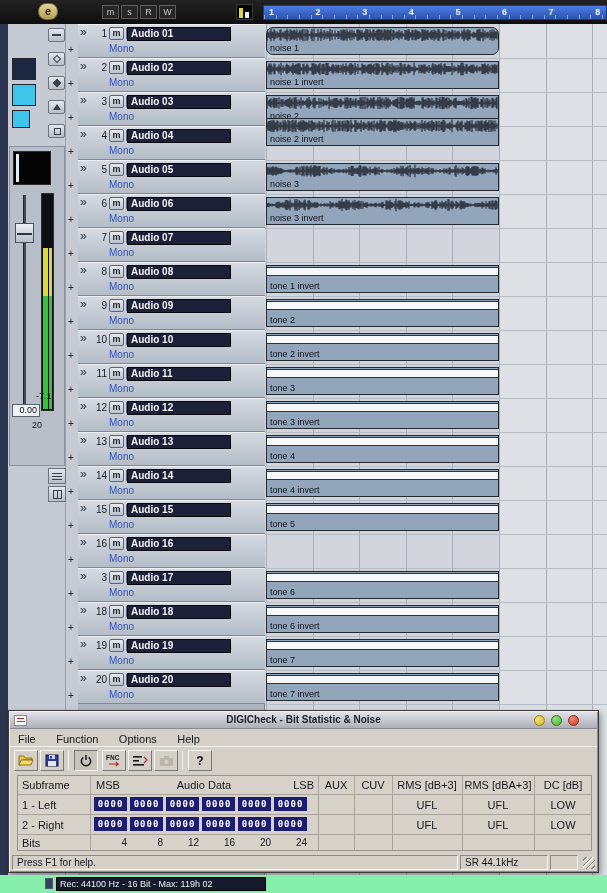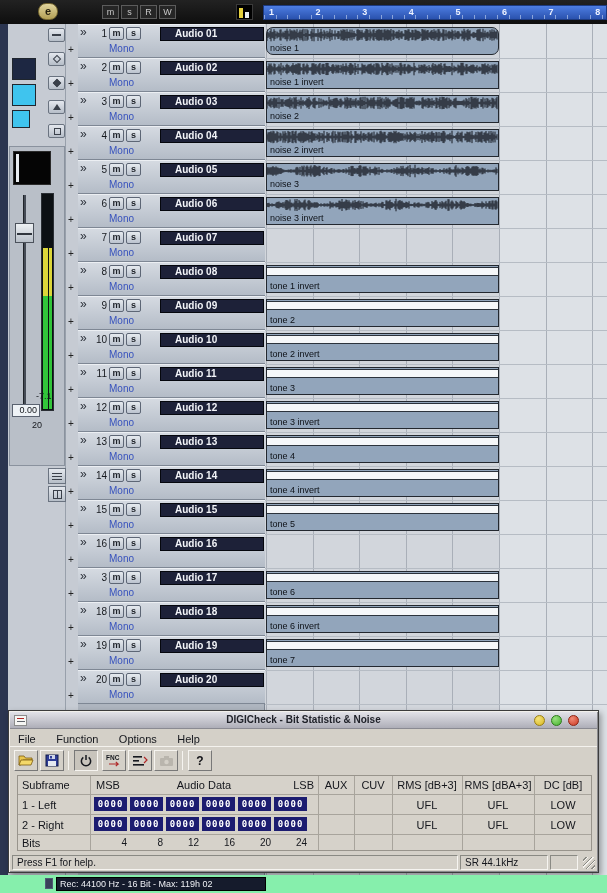--- a/index.html
+++ b/index.html
@@ -55,21 +55,21 @@
 
   
   #gutter{position:absolute;left:66px;top:24px;width:12px;height:851px;background:#c6cbd3;}
   .gutter-plus{position:absolute;left:2px;font-size:10px;color:#222;line-height:10px;}
   #tracklist{position:absolute;left:78px;top:24px;width:187px;height:851px;background:#aeb5bf;border-right:1px solid #7e8794;}
   .track-row{position:absolute;left:0;width:187px;height:34px;background:linear-gradient(#d6dbe2,#b4bcc7);border-bottom:1px solid #7e8794;box-shadow:inset 0 1px 0 #eceff3;}
   .trk-arrow{position:absolute;left:2px;top:2px;font-size:12px;color:#2a2f38;line-height:12px;}
   .trk-num{position:absolute;left:11px;top:4px;width:18px;text-align:right;font-size:10px;color:#15181d;}
   .trk-btn{position:absolute;top:3px;width:15px;height:13px;background:linear-gradient(#e6eaef,#bcc4cf);border:1px solid #5d6675;border-radius:2px;font-size:9px;font-weight:bold;color:#1c2027;text-align:center;line-height:11px;}
   .trk-btn.mute{left:31px}.trk-btn.solo{left:48px}
-  .trk-name{position:absolute;left:82px;top:3px;width:104px;height:14px;background:#1d2138;border:1px solid #05070d;color:#f2f4f8;font-size:10px;font-weight:bold;line-height:12px;padding-left:14px;white-space:nowrap;overflow:hidden;}
+  .trk-name{position:absolute;left:49px;top:3px;width:104px;height:14px;background:#1d2138;border:1px solid #05070d;color:#f2f4f8;font-size:10px;font-weight:bold;line-height:12px;padding-left:3px;white-space:nowrap;overflow:hidden;}
   .trk-chan{position:absolute;left:31px;top:19px;font-size:10px;color:#3752bd;}
 
   
   #event-area{position:absolute;left:265px;top:24px;width:342px;height:851px;background:#d2d6dc;overflow:hidden;}
   #post-end{position:absolute;left:234px;top:0;width:108px;height:100%;background:#dde1e6;}
   .vgrid{position:absolute;top:0;bottom:0;width:1px;background:#a9afb8;}
   .hgrid{position:absolute;left:0;right:0;height:1px;background:#b6bcc4;}
   .audio-event{position:absolute;left:1px;width:233px;height:28px;background:#92a5bb;border:1px solid #23282f;}
   .noise-wave{position:absolute;left:0;top:0;width:231px;height:14px;overflow:hidden;}
   .tone-band{position:absolute;left:0;top:1px;width:231px;height:9px;background:#f5f7f9;border-top:1px solid #2c333c;border-bottom:1px solid #2c333c;}
@@ -436,21 +436,21 @@
             <path d="M0 5.9V8.1M1 4.1V9.9M2 1.4V12.6M3 2.6V11.4M4 1.4V12.6M5 3.8V10.2M6 5.2V8.8M7 1.5V12.5M8 2.1V11.9M9 5.5V8.5M10 5.2V8.8M11 4.3V9.7M12 2.3V11.7M13 4.5V9.5M14 0.8V13.2M15 5.9V8.1M16 3.3V10.7M17 4.8V9.2M18 5.6V8.4M19 2.9V11.1M20 1.7V12.3M21 2.9V11.1M22 3.4V10.6M23 5.0V9.0M24 4.1V9.9M25 3.0V11.0M26 1.1V12.9M27 3.2V10.8M28 3.0V11.0M29 1.9V12.1M30 2.5V11.5M31 1.2V12.8M32 1.6V12.4M33 1.4V12.6M34 5.0V9.0M35 5.8V8.2M36 1.9V12.1M37 1.6V12.4M38 4.8V9.2M39 3.5V10.5M40 1.6V12.4M41 2.9V11.1M42 5.3V8.7M43 5.7V8.3M44 4.9V9.1M45 1.4V12.6M46 1.3V12.7M47 1.4V12.6M48 2.7V11.3M49 2.0V12.0M50 4.5V9.5M51 3.3V10.7M52 1.9V12.1M53 1.0V13.0M54 5.6V8.4M55 2.4V11.6M56 1.9V12.1M57 2.0V12.0M58 5.2V8.8M59 1.0V13.0M60 0.9V13.1M61 1.0V13.0M62 3.9V10.1M63 5.1V8.9M64 4.8V9.2M65 2.9V11.1M66 2.0V12.0M67 3.3V10.7M68 5.1V8.9M69 2.6V11.4M70 3.7V10.3M71 2.7V11.3M72 3.2V10.8M73 6.0V8.0M74 2.9V11.1M75 4.4V9.6M76 1.7V12.3M77 4.3V9.7M78 3.9V10.1M79 1.3V12.7M80 3.7V10.3M81 5.1V8.9M82 3.0V11.0M83 1.2V12.8M84 1.1V12.9M85 2.4V11.6M86 2.8V11.2M87 5.5V8.5M88 1.1V12.9M89 4.0V10.0M90 5.9V8.1M91 2.0V12.0M92 5.9V8.1M93 5.4V8.6M94 5.5V8.5M95 1.5V12.5M96 2.6V11.4M97 3.2V10.8M98 2.7V11.3M99 4.8V9.2M100 3.7V10.3M101 2.5V11.5M102 2.3V11.7M103 2.1V11.9M104 1.5V12.5M105 3.4V10.6M106 3.4V10.6M107 1.9V12.1M108 5.3V8.7M109 1.2V12.8M110 1.5V12.5M111 1.3V12.7M112 2.4V11.6M113 4.7V9.3M114 5.7V8.3M115 0.9V13.1M116 3.1V10.9M117 4.2V9.8M118 3.9V10.1M119 2.6V11.4M120 0.8V13.2M121 1.0V13.0M122 4.4V9.6M123 2.2V11.8M124 5.3V8.7M125 1.4V12.6M126 3.7V10.3M127 3.5V10.5M128 5.1V8.9M129 3.2V10.8M130 5.8V8.2M131 3.3V10.7M132 5.0V9.0M133 1.2V12.8M134 0.7V13.3M135 2.6V11.4M136 5.2V8.8M137 2.4V11.6M138 1.9V12.1M139 5.2V8.8M140 4.3V9.7M141 2.4V11.6M142 2.7V11.3M143 3.3V10.7M144 4.7V9.3M145 4.8V9.2M146 5.4V8.6M147 0.7V13.3M148 3.9V10.1M149 5.6V8.4M150 5.6V8.4M151 5.9V8.1M152 2.7V11.3M153 4.9V9.1M154 2.8V11.2M155 2.8V11.2M156 3.7V10.3M157 2.3V11.7M158 2.5V11.5M159 4.9V9.1M160 3.9V10.1M161 5.8V8.2M162 3.0V11.0M163 4.9V9.1M164 5.8V8.2M165 2.6V11.4M166 1.1V12.9M167 4.1V9.9M168 2.0V12.0M169 2.8V11.2M170 4.1V9.9M171 2.8V11.2M172 1.9V12.1M173 2.7V11.3M174 1.0V13.0M175 3.7V10.3M176 5.7V8.3M177 1.9V12.1M178 1.5V12.5M179 3.9V10.1M180 4.1V9.9M181 4.4V9.6M182 4.0V10.0M183 4.0V10.0M184 5.1V8.9M185 0.8V13.2M186 5.7V8.3M187 3.6V10.4M188 4.8V9.2M189 4.8V9.2M190 5.7V8.3M191 2.6V11.4M192 3.5V10.5M193 3.6V10.4M194 0.7V13.3M195 0.9V13.1M196 0.7V13.3M197 3.8V10.2M198 5.3V8.7M199 2.2V11.8M200 2.2V11.8M201 4.9V9.1M202 4.3V9.7M203 4.0V10.0M204 2.7V11.3M205 3.2V10.8M206 2.4V11.6M207 3.2V10.8M208 5.1V8.9M209 4.6V9.4M210 3.2V10.8M211 5.9V8.1M212 4.7V9.3M213 4.7V9.3M214 5.5V8.5M215 1.9V12.1M216 2.3V11.7M217 2.3V11.7M218 1.4V12.6M219 3.4V10.6M220 3.7V10.3M221 1.9V12.1M222 4.8V9.2M223 3.3V10.7M224 6.0V8.0M225 2.6V11.4M226 3.4V10.6M227 2.5V11.5M228 2.2V11.8M229 3.6V10.4M230 2.7V11.3" stroke="#161a22" stroke-width="1" fill="none"></path>
           </svg></div>
     <span class="evt-label">noise 1 invert</span>
   </div>
       <div class="audio-event" style="top: 71px;">
     <div class="noise-wave"><svg width="231" height="14" viewBox="0 0 231 14" xmlns="http://www.w3.org/2000/svg">
             <path d="M0 1.3V12.7M1 5.5V8.5M2 4.0V10.0M3 3.3V10.7M4 2.3V11.7M5 5.2V8.8M6 2.9V11.1M7 1.7V12.3M8 2.1V11.9M9 3.3V10.7M10 2.0V12.0M11 6.0V8.0M12 1.4V12.6M13 5.9V8.1M14 3.1V10.9M15 3.6V10.4M16 3.1V10.9M17 5.8V8.2M18 4.2V9.8M19 3.7V10.3M20 3.4V10.6M21 3.1V10.9M22 2.7V11.3M23 1.4V12.6M24 3.9V10.1M25 2.3V11.7M26 5.6V8.4M27 1.2V12.8M28 2.2V11.8M29 0.9V13.1M30 3.8V10.2M31 6.0V8.0M32 3.5V10.5M33 5.0V9.0M34 1.3V12.7M35 5.2V8.8M36 3.9V10.1M37 5.4V8.6M38 5.2V8.8M39 4.2V9.8M40 2.2V11.8M41 2.9V11.1M42 1.0V13.0M43 3.6V10.4M44 4.9V9.1M45 5.9V8.1M46 2.8V11.2M47 2.0V12.0M48 1.5V12.5M49 4.8V9.2M50 5.3V8.7M51 5.6V8.4M52 2.0V12.0M53 5.9V8.1M54 2.6V11.4M55 5.6V8.4M56 3.5V10.5M57 4.3V9.7M58 5.2V8.8M59 4.5V9.5M60 4.6V9.4M61 6.0V8.0M62 0.9V13.1M63 4.3V9.7M64 3.3V10.7M65 4.9V9.1M66 3.0V11.0M67 2.5V11.5M68 2.3V11.7M69 1.9V12.1M70 2.1V11.9M71 3.8V10.2M72 5.1V8.9M73 2.9V11.1M74 2.6V11.4M75 4.4V9.6M76 5.7V8.3M77 5.4V8.6M78 1.6V12.4M79 3.6V10.4M80 1.1V12.9M81 2.1V11.9M82 4.3V9.7M83 2.2V11.8M84 2.1V11.9M85 4.9V9.1M86 3.3V10.7M87 4.9V9.1M88 3.3V10.7M89 2.1V11.9M90 5.3V8.7M91 3.9V10.1M92 4.7V9.3M93 1.6V12.4M94 1.2V12.8M95 3.9V10.1M96 0.9V13.1M97 5.0V9.0M98 0.8V13.2M99 5.9V8.1M100 1.6V12.4M101 2.6V11.4M102 4.4V9.6M103 3.6V10.4M104 1.7V12.3M105 3.6V10.4M106 1.8V12.2M107 1.2V12.8M108 4.1V9.9M109 5.5V8.5M110 3.8V10.2M111 1.1V12.9M112 4.1V9.9M113 0.9V13.1M114 3.0V11.0M115 1.7V12.3M116 5.6V8.4M117 2.7V11.3M118 4.6V9.4M119 1.0V13.0M120 3.3V10.7M121 1.7V12.3M122 3.4V10.6M123 3.5V10.5M124 5.6V8.4M125 5.7V8.3M126 4.4V9.6M127 4.2V9.8M128 3.4V10.6M129 2.9V11.1M130 2.7V11.3M131 1.3V12.7M132 5.9V8.1M133 1.2V12.8M134 1.2V12.8M135 0.9V13.1M136 1.9V12.1M137 1.7V12.3M138 5.8V8.2M139 2.9V11.1M140 2.3V11.7M141 2.8V11.2M142 2.5V11.5M143 1.2V12.8M144 1.8V12.2M145 1.1V12.9M146 3.0V11.0M147 1.5V12.5M148 5.7V8.3M149 5.2V8.8M150 4.8V9.2M151 5.3V8.7M152 4.5V9.5M153 4.9V9.1M154 5.6V8.4M155 1.8V12.2M156 1.2V12.8M157 3.3V10.7M158 4.1V9.9M159 2.7V11.3M160 4.8V9.2M161 1.9V12.1M162 2.4V11.6M163 2.8V11.2M164 5.1V8.9M165 2.2V11.8M166 5.0V9.0M167 4.1V9.9M168 5.8V8.2M169 1.6V12.4M170 1.9V12.1M171 5.1V8.9M172 2.7V11.3M173 1.1V12.9M174 4.1V9.9M175 0.8V13.2M176 1.1V12.9M177 1.0V13.0M178 2.7V11.3M179 2.2V11.8M180 1.4V12.6M181 4.8V9.2M182 1.8V12.2M183 3.5V10.5M184 3.8V10.2M185 5.5V8.5M186 4.8V9.2M187 2.8V11.2M188 2.3V11.7M189 1.6V12.4M190 4.8V9.2M191 4.9V9.1M192 4.9V9.1M193 5.1V8.9M194 5.1V8.9M195 4.9V9.1M196 4.6V9.4M197 3.6V10.4M198 5.3V8.7M199 2.1V11.9M200 3.2V10.8M201 4.9V9.1M202 1.8V12.2M203 5.9V8.1M204 0.8V13.2M205 0.9V13.1M206 2.8V11.2M207 1.5V12.5M208 2.3V11.7M209 1.4V12.6M210 3.2V10.8M211 2.0V12.0M212 5.9V8.1M213 5.6V8.4M214 3.0V11.0M215 3.3V10.7M216 1.4V12.6M217 5.7V8.3M218 2.5V11.5M219 5.3V8.7M220 2.0V12.0M221 2.7V11.3M222 4.6V9.4M223 3.7V10.3M224 6.0V8.0M225 1.8V12.2M226 2.2V11.8M227 3.2V10.8M228 5.3V8.7M229 2.3V11.7M230 0.8V13.2" stroke="#161a22" stroke-width="1" fill="none"></path>
           </svg></div>
     <span class="evt-label">noise 2</span>
   </div>
-      <div class="audio-event" style="top: 105px; padding-left: 30px;">
+      <div class="audio-event" style="top: 94px; padding-left: 30px;">
     <div class="noise-wave"><svg width="231" height="14" viewBox="0 0 231 14" xmlns="http://www.w3.org/2000/svg">
             <path d="M0 4.3V9.7M1 2.4V11.6M2 2.3V11.7M3 2.0V12.0M4 1.2V12.8M5 2.5V11.5M6 0.8V13.2M7 1.3V12.7M8 3.5V10.5M9 3.3V10.7M10 1.3V12.7M11 2.1V11.9M12 5.6V8.4M13 2.7V11.3M14 3.4V10.6M15 5.7V8.3M16 1.3V12.7M17 3.6V10.4M18 1.2V12.8M19 2.8V11.2M20 5.4V8.6M21 0.9V13.1M22 1.6V12.4M23 2.0V12.0M24 5.4V8.6M25 1.2V12.8M26 0.8V13.2M27 3.9V10.1M28 1.6V12.4M29 0.8V13.2M30 5.8V8.2M31 3.6V10.4M32 2.8V11.2M33 2.6V11.4M34 1.3V12.7M35 3.2V10.8M36 1.0V13.0M37 1.8V12.2M38 2.8V11.2M39 2.6V11.4M40 3.7V10.3M41 3.6V10.4M42 1.5V12.5M43 5.0V9.0M44 1.8V12.2M45 1.3V12.7M46 3.0V11.0M47 3.7V10.3M48 3.3V10.7M49 5.8V8.2M50 3.7V10.3M51 5.1V8.9M52 2.0V12.0M53 2.9V11.1M54 5.7V8.3M55 3.0V11.0M56 4.3V9.7M57 0.8V13.2M58 5.7V8.3M59 5.6V8.4M60 2.0V12.0M61 3.8V10.2M62 2.9V11.1M63 5.9V8.1M64 5.4V8.6M65 2.3V11.7M66 0.8V13.2M67 5.8V8.2M68 1.3V12.7M69 4.0V10.0M70 5.5V8.5M71 1.6V12.4M72 2.6V11.4M73 1.8V12.2M74 5.9V8.1M75 2.3V11.7M76 1.7V12.3M77 4.5V9.5M78 1.6V12.4M79 4.5V9.5M80 1.2V12.8M81 1.3V12.7M82 2.2V11.8M83 5.5V8.5M84 0.9V13.1M85 4.2V9.8M86 5.6V8.4M87 5.8V8.2M88 1.1V12.9M89 1.2V12.8M90 4.0V10.0M91 3.4V10.6M92 4.8V9.2M93 3.8V10.2M94 1.3V12.7M95 5.6V8.4M96 3.4V10.6M97 2.9V11.1M98 4.6V9.4M99 3.9V10.1M100 5.8V8.2M101 2.6V11.4M102 2.3V11.7M103 4.2V9.8M104 3.2V10.8M105 2.3V11.7M106 5.8V8.2M107 1.6V12.4M108 5.5V8.5M109 4.4V9.6M110 2.4V11.6M111 3.6V10.4M112 4.2V9.8M113 1.3V12.7M114 0.7V13.3M115 2.2V11.8M116 3.6V10.4M117 1.9V12.1M118 1.9V12.1M119 5.2V8.8M120 5.9V8.1M121 3.7V10.3M122 2.0V12.0M123 2.4V11.6M124 1.8V12.2M125 2.7V11.3M126 3.2V10.8M127 0.8V13.2M128 2.0V12.0M129 0.8V13.2M130 3.2V10.8M131 2.4V11.6M132 2.2V11.8M133 3.4V10.6M134 3.0V11.0M135 3.8V10.2M136 3.2V10.8M137 5.6V8.4M138 3.7V10.3M139 5.3V8.7M140 2.2V11.8M141 4.2V9.8M142 5.0V9.0M143 1.9V12.1M144 3.1V10.9M145 4.0V10.0M146 4.5V9.5M147 3.0V11.0M148 1.9V12.1M149 3.3V10.7M150 5.9V8.1M151 3.9V10.1M152 6.0V8.0M153 3.5V10.5M154 5.0V9.0M155 1.0V13.0M156 4.6V9.4M157 3.8V10.2M158 1.9V12.1M159 4.7V9.3M160 3.4V10.6M161 3.4V10.6M162 2.3V11.7M163 4.8V9.2M164 2.3V11.7M165 1.2V12.8M166 2.8V11.2M167 3.0V11.0M168 5.5V8.5M169 1.9V12.1M170 2.4V11.6M171 5.7V8.3M172 2.0V12.0M173 5.7V8.3M174 2.7V11.3M175 2.9V11.1M176 1.1V12.9M177 0.9V13.1M178 2.5V11.5M179 5.6V8.4M180 4.5V9.5M181 4.4V9.6M182 4.3V9.7M183 2.8V11.2M184 5.0V9.0M185 0.7V13.3M186 5.3V8.7M187 6.0V8.0M188 5.9V8.1M189 4.8V9.2M190 3.0V11.0M191 1.6V12.4M192 4.9V9.1M193 2.6V11.4M194 2.8V11.2M195 1.6V12.4M196 5.8V8.2M197 5.9V8.1M198 3.5V10.5M199 3.8V10.2M200 1.7V12.3M201 2.2V11.8M202 2.4V11.6M203 1.7V12.3M204 4.6V9.4M205 0.9V13.1M206 4.9V9.1M207 5.5V8.5M208 4.4V9.6M209 2.0V12.0M210 5.2V8.8M211 1.6V12.4M212 2.2V11.8M213 2.5V11.5M214 1.7V12.3M215 1.4V12.6M216 5.0V9.0M217 2.7V11.3M218 2.4V11.6M219 1.0V13.0M220 3.5V10.5M221 3.3V10.7M222 1.2V12.8M223 5.0V9.0M224 1.0V13.0M225 3.3V10.7M226 1.5V12.5M227 4.5V9.5M228 1.6V12.4M229 5.7V8.3M230 4.2V9.8" stroke="#161a22" stroke-width="1" fill="none"></path>
           </svg></div>
     <span class="evt-label">noise 2 invert</span>
   </div>
       <div class="audio-event" style="top: 139px;">
     <div class="noise-wave"><svg width="231" height="14" viewBox="0 0 231 14" xmlns="http://www.w3.org/2000/svg">
             <path d="M0 3.5V10.5M1 3.1V10.9M2 4.3V9.7M3 3.2V10.8M4 3.6V10.4M5 2.9V11.1M6 2.1V11.9M7 3.2V10.8M8 3.5V10.5M9 2.4V11.6M10 3.5V10.5M11 3.6V10.4M12 4.3V9.7M13 4.2V9.8M14 4.0V10.0M15 4.9V9.1M16 5.5V8.5M17 5.7V8.3M18 6.2V7.8M19 5.9V8.1M20 6.2V7.8M21 5.7V8.3M22 5.6V8.4M23 5.9V8.1M24 5.1V8.9M25 6.2V7.8M26 5.5V8.5M27 5.9V8.1M28 5.4V8.6M29 3.5V10.5M30 2.9V11.1M31 3.5V10.5M32 5.5V8.5M33 2.9V11.1M34 6.0V8.0M35 1.8V12.2M36 3.2V10.8M37 1.6V12.4M38 5.9V8.1M39 2.7V11.3M40 1.5V12.5M41 2.7V11.3M42 4.9V9.1M43 2.6V11.4M44 1.4V12.6M45 4.4V9.6M46 2.8V11.2M47 1.3V12.7M48 1.1V12.9M49 2.2V11.8M50 2.4V11.6M51 3.0V11.0M52 1.8V12.2M53 2.0V12.0M54 5.5V8.5M55 5.2V8.8M56 4.1V9.9M57 2.9V11.1M58 6.0V8.0M59 3.9V10.1M60 3.2V10.8M61 5.7V8.3M62 5.3V8.7M63 5.1V8.9M64 4.2V9.8M65 4.2V9.8M66 6.2V7.8M67 4.7V9.3M68 5.6V8.4M69 6.2V7.8M70 5.6V8.4M71 5.5V8.5M72 5.1V8.9M73 5.7V8.3M74 5.7V8.3M75 6.2V7.8M76 5.1V8.9M77 5.2V8.8M78 6.2V7.8M79 4.4V9.6M80 5.5V8.5M81 5.7V8.3M82 3.0V11.0M83 5.4V8.6M84 2.2V11.8M85 1.9V12.1M86 2.0V12.0M87 4.3V9.7M88 4.1V9.9M89 5.2V8.8M90 3.8V10.2M91 4.1V9.9M92 1.9V12.1M93 1.1V12.9M94 1.7V12.3M95 5.3V8.7M96 2.7V11.3M97 2.5V11.5M98 2.6V11.4M99 2.4V11.6M100 4.2V9.8M101 4.5V9.5M102 5.7V8.3M103 2.8V11.2M104 5.2V8.8M105 5.2V8.8M106 4.9V9.1M107 4.4V9.6M108 2.6V11.4M109 3.9V10.1M110 3.5V10.5M111 6.1V7.9M112 3.1V10.9M113 5.8V8.2M114 5.5V8.5M115 4.9V9.1M116 5.6V8.4M117 6.2V7.8M118 6.2V7.8M119 6.2V7.8M120 5.3V8.7M121 6.2V7.8M122 5.6V8.4M123 6.2V7.8M124 5.2V8.8M125 5.1V8.9M126 6.2V7.8M127 4.1V9.9M128 5.5V8.5M129 4.7V9.3M130 3.2V10.8M131 4.8V9.2M132 3.8V10.2M133 5.0V9.0M134 2.0V12.0M135 3.8V10.2M136 1.9V12.1M137 4.3V9.7M138 4.8V9.2M139 3.6V10.4M140 3.1V10.9M141 1.8V12.2M142 5.2V8.8M143 0.9V13.1M144 4.0V10.0M145 5.5V8.5M146 3.8V10.2M147 4.7V9.3M148 0.7V13.3M149 5.1V8.9M150 4.1V9.9M151 3.8V10.2M152 3.7V10.3M153 5.2V8.8M154 4.7V9.3M155 3.2V10.8M156 4.0V10.0M157 5.8V8.2M158 4.3V9.7M159 5.0V9.0M160 4.1V9.9M161 4.1V9.9M162 3.1V10.9M163 6.2V7.8M164 4.3V9.7M165 4.6V9.4M166 4.1V9.9M167 5.6V8.4M168 6.2V7.8M169 5.4V8.6M170 6.2V7.8M171 6.2V7.8M172 6.2V7.8M173 5.0V9.0M174 6.1V7.9M175 5.9V8.1M176 5.7V8.3M177 4.2V9.8M178 6.1V7.9M179 4.9V9.1M180 4.5V9.5M181 5.8V8.2M182 3.7V10.3M183 3.4V10.6M184 5.2V8.8M185 5.6V8.4M186 5.5V8.5M187 5.4V8.6M188 2.5V11.5M189 1.2V12.8M190 5.3V8.7M191 3.6V10.4M192 5.3V8.7M193 4.6V9.4M194 5.8V8.2M195 3.5V10.5M196 4.1V9.9M197 5.1V8.9M198 5.3V8.7M199 3.0V11.0M200 2.2V11.8M201 2.3V11.7M202 2.9V11.1M203 4.5V9.5M204 4.3V9.7M205 2.7V11.3M206 2.3V11.7M207 2.3V11.7M208 2.5V11.5M209 2.2V11.8M210 2.3V11.7M211 3.0V11.0M212 5.4V8.6M213 4.5V9.5M214 5.6V8.4M215 3.7V10.3M216 3.9V10.1M217 5.3V8.7M218 4.5V9.5M219 6.2V7.8M220 6.2V7.8M221 5.4V8.6M222 6.2V7.8M223 5.7V8.3M224 6.2V7.8M225 5.8V8.2M226 5.8V8.2M227 5.5V8.5M228 5.5V8.5M229 3.4V10.6M230 4.9V9.1" stroke="#161a22" stroke-width="1" fill="none"></path>
           </svg></div>
     <span class="evt-label">noise 3</span>
@@ -497,20 +497,24 @@
     <div class="tone-band"></div>
     <span class="evt-label">tone 6</span>
   </div>
       <div class="audio-event" style="top: 581px;">
     <div class="tone-band"></div>
     <span class="evt-label">tone 6 invert</span>
   </div>
       <div class="audio-event" style="top: 615px;">
     <div class="tone-band"></div>
     <span class="evt-label">tone 7</span>
+  </div>
+      <div class="audio-event" style="top: 649px;">
+    <div class="tone-band"></div>
+    <span class="evt-label">tone 7 invert</span>
   </div>
     </div>
 </div>
 
 <div id="digicheck">
   <div class="dc-titlebar">
     <div class="dc-appicon"></div>
     <div class="dc-title">DIGICheck - Bit Statistic &amp; Noise</div>
     <div class="tl tl-min"></div>
     <div class="tl tl-zoom"></div>

